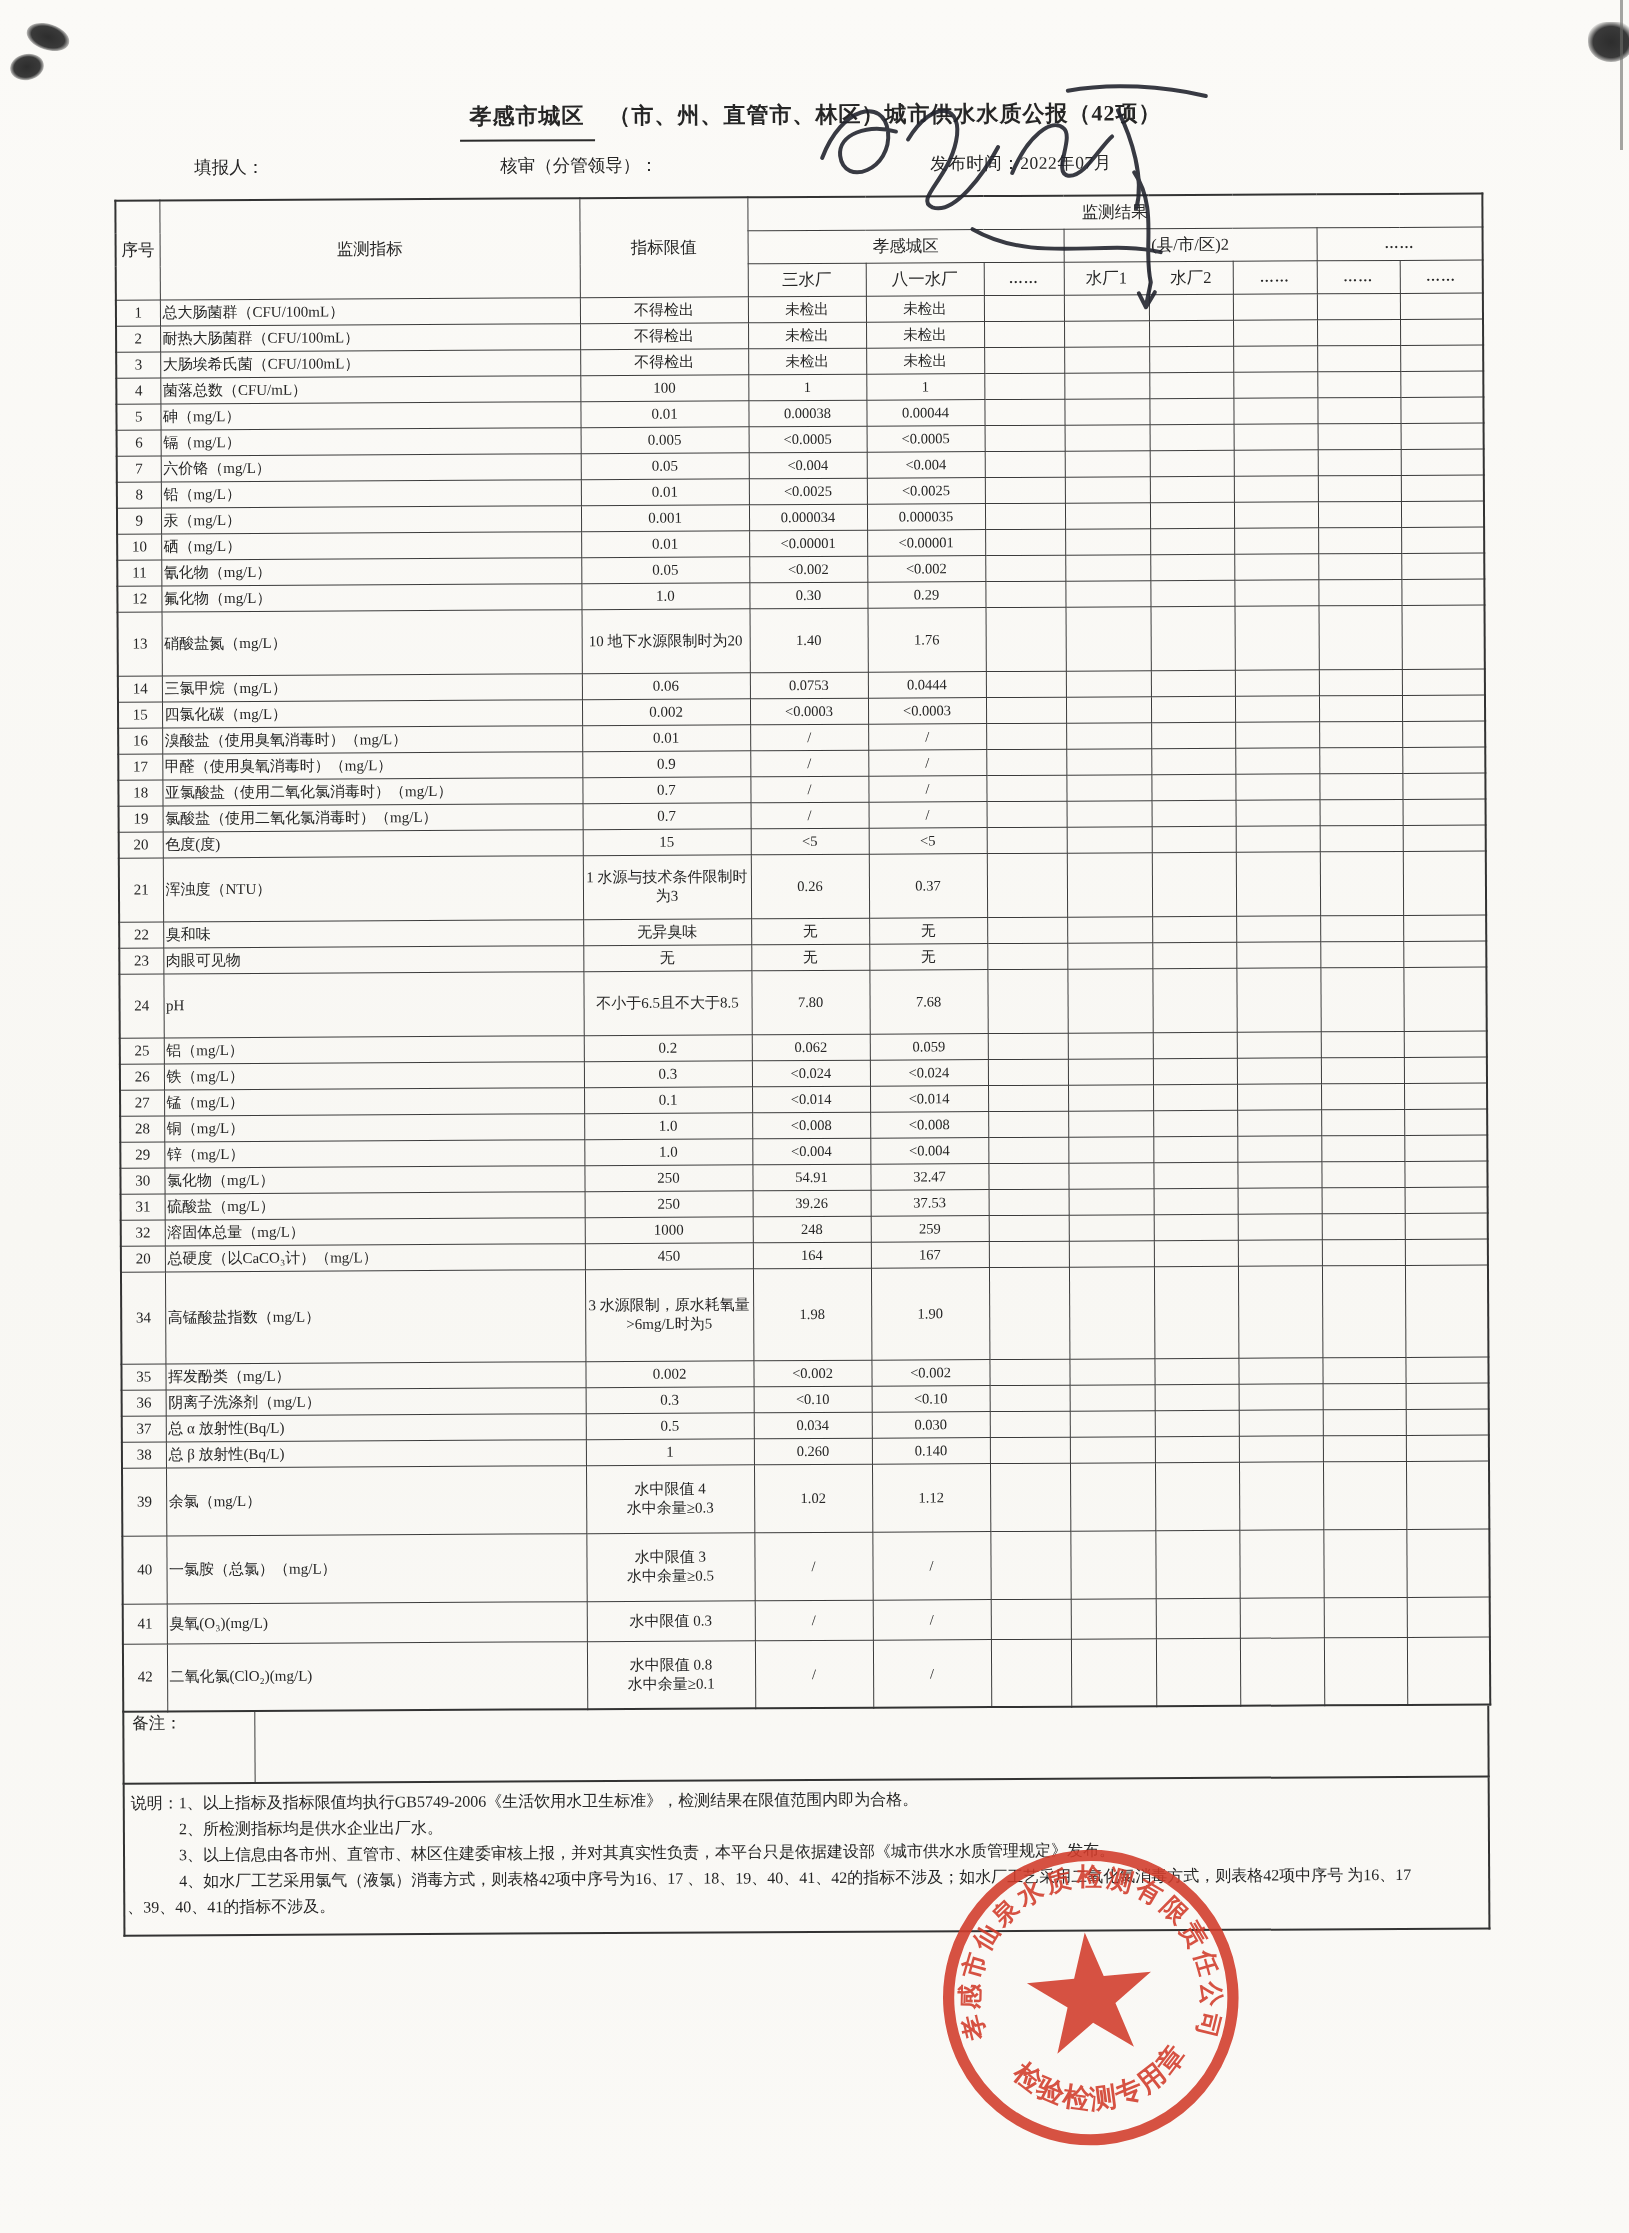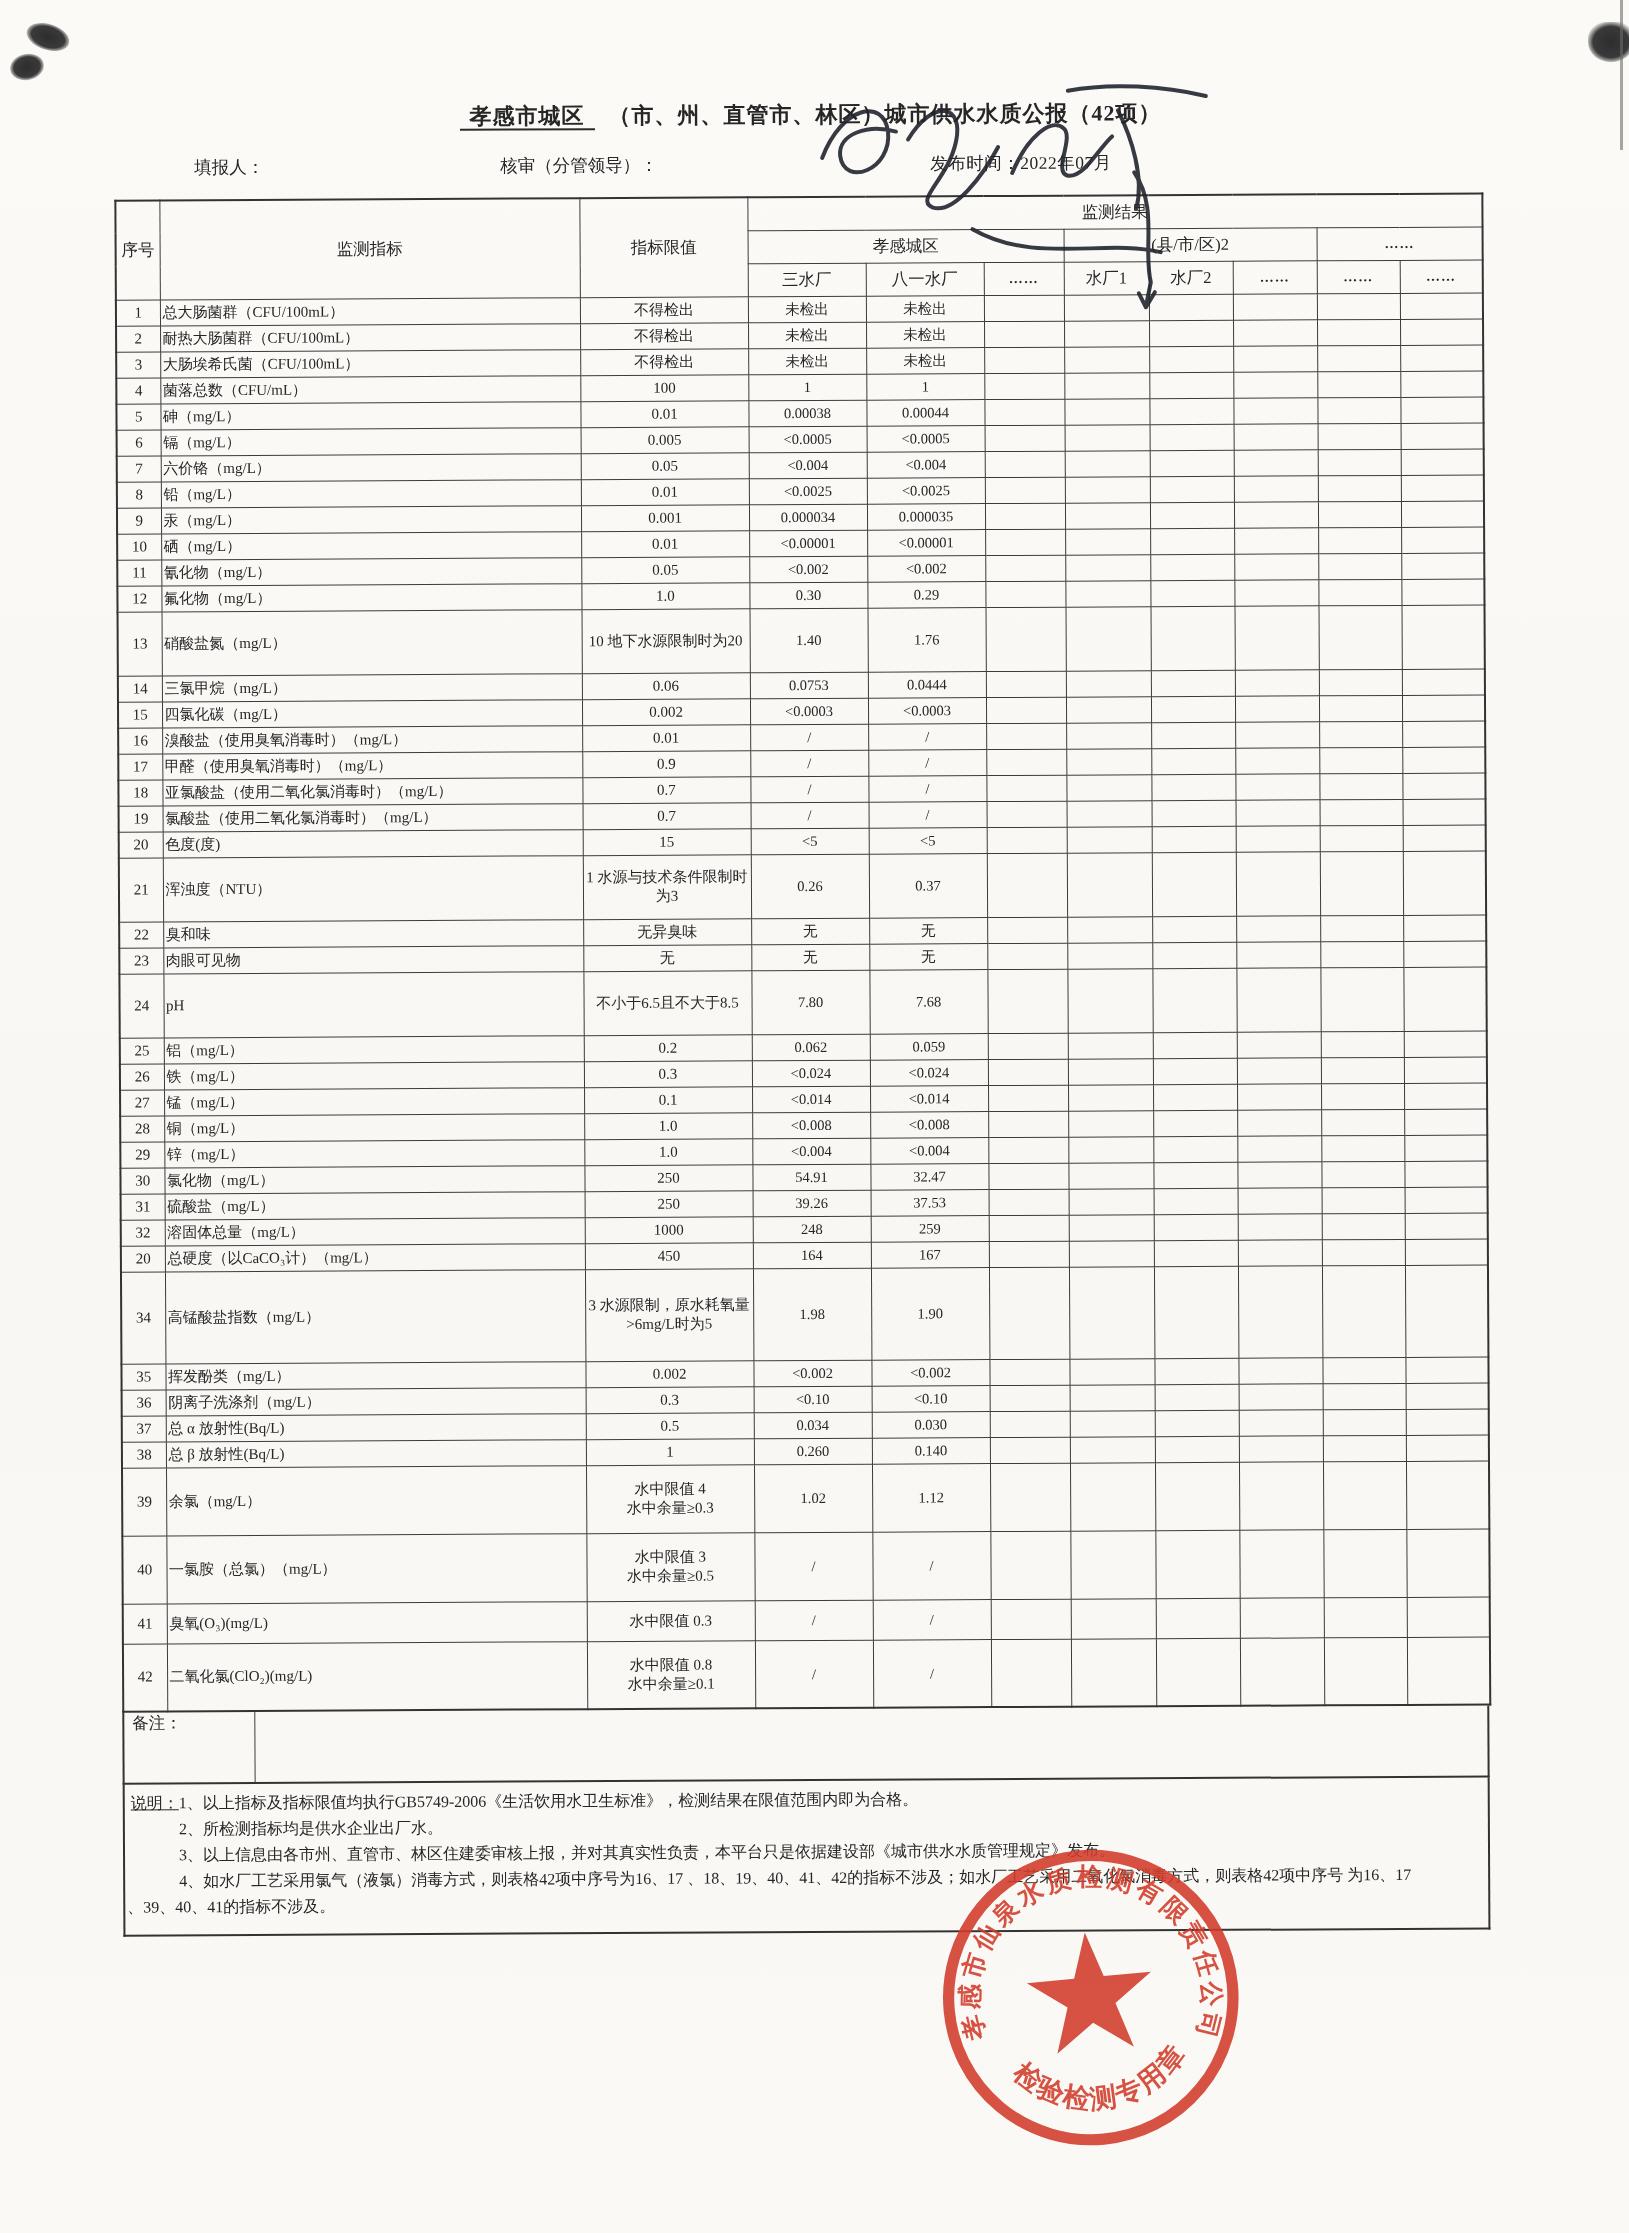--- a/index.html
+++ b/index.html
@@ -20,21 +20,21 @@
   .smudge.s1{left:26px;top:24px;width:44px;height:26px;border-radius:50%;transform:rotate(18deg);}
   .smudge.s2{left:10px;top:54px;width:34px;height:26px;border-radius:50%;transform:rotate(-12deg);}
   .smudge.s3{left:1588px;top:22px;width:46px;height:40px;border-radius:40% 10% 50% 50%;}
   .edge-line{position:absolute;left:1620px;top:0;width:3px;height:150px;background:#6b6b68;opacity:.6;}
 
   
   .title{
     position:absolute;left:0;top:100px;width:100%;text-align:center;
     font-size:22px;font-weight:bold;letter-spacing:1px;white-space:nowrap;
   }
-  .title .region{border-bottom:2px solid #2b2b2b;padding:0 10px 0 10px;margin-right:14px;text-align:right;}
+  .title .region{border-bottom:2px solid #2b2b2b;padding:0 10px 11px 10px;margin-right:14px;text-align:right;}
   .meta{position:absolute;top:152px;left:0;width:100%;font-size:17.5px;}
   .meta .filler{position:absolute;left:198px;top:0;}
   .meta .reviewer{position:absolute;left:504px;top:0;}
   .meta .publish{position:absolute;left:934px;top:0;letter-spacing:.5px;}
 
   
   .sig{position:absolute;left:816px;top:78px;z-index:30;pointer-events:none;}
 
   
   .tablewrap{position:absolute;left:118px;top:196px;width:1367px;}
@@ -58,21 +58,21 @@
     display:flex;border:2.5px solid #333;border-top:0;height:70px;
     font-size:16.5px;
   }
   .remark-row .remark-label{width:122px;border-right:1.5px solid #3c3c3c;padding:0 0 0 8px;}
   .remark-row .remark-space{flex:1;}
   .notes-box{
     border:2.5px solid #333;border-top:0;padding:6px 10px 14px 6px;
     font-size:16px;line-height:1.62;
   }
   .notes-main{display:flex;}
-  .notes-label{white-space:nowrap;text-decoration:underline;}
+  .notes-label{white-space:nowrap;}
   .notes-lines{flex:1;}
   .notes-cont{margin-left:-4px;}
 
   
   .stamp{position:absolute;left:926px;top:1840px;width:318px;height:318px;z-index:40;opacity:.88;transform:rotate(-5deg);pointer-events:none;}
 </style>
 </head>
 <body>
 
 <div class="sheet">

